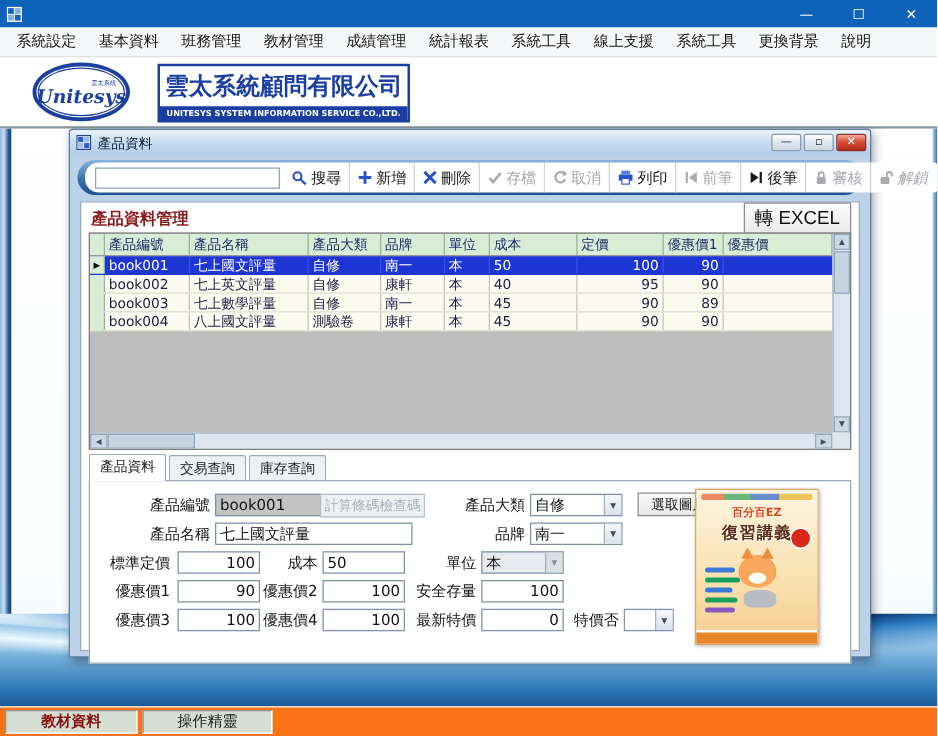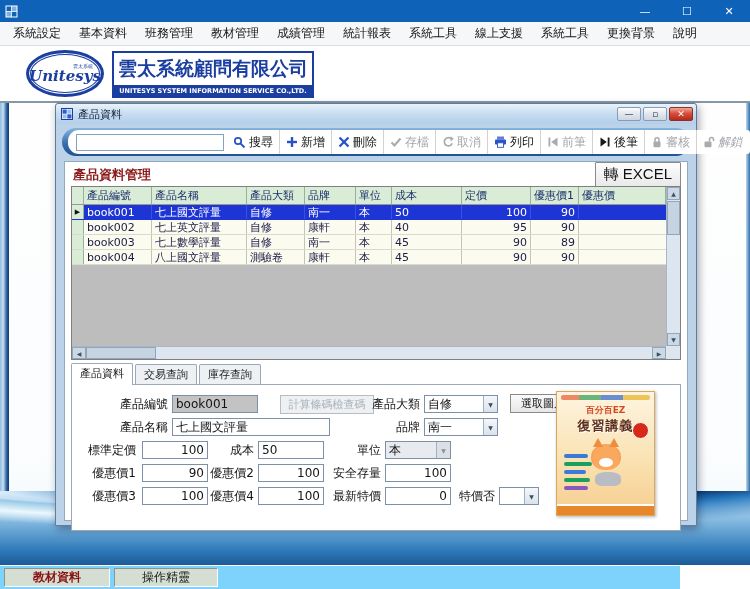--- a/index.html
+++ b/index.html
@@ -15,21 +15,21 @@
 
   
   #menubar { position:absolute; top:22px; left:0; width:750px; height:24px; background:#f6f7f8; border-bottom:1px solid #dcdcdc; display:flex; align-items:center; font-size:12px; color:#141414; padding-left:4px; }
   .menu-item { padding:3px 9px; cursor:default; }
 
   
   #header { position:absolute; top:46px; left:0; width:750px; height:57px; background:#fff; border-bottom:2px solid #8897a4; }
   #logo-oval { position:absolute; left:26px; top:4px; width:78px; height:47px; border:3px solid #1b3fa0; border-radius:50%; box-shadow:inset 0 0 0 1px #fff, inset 0 0 0 2px #1b3fa0; display:flex; align-items:center; justify-content:center; flex-direction:column; }
   #logo-oval .logo-script { font-family:"DejaVu Serif","Liberation Serif",serif; font-style:italic; font-weight:bold; font-size:15px; color:#1b3fa0; line-height:1; }
   #logo-oval .logo-small { font-size:5px; color:#1b3fa0; align-self:flex-end; margin-right:8px; }
-  #company-box { position:absolute; left:112px; top:5px; width:202px; height:47px; border:2px solid #1b3fa0; background:#fff; display:flex; flex-direction:column; }
+  #company-box { position:absolute; left:126px; top:5px; width:202px; height:47px; border:2px solid #1b3fa0; background:#fff; display:flex; flex-direction:column; }
   #company-box .zh { flex:1; display:flex; align-items:center; justify-content:center; font-size:19px; font-weight:bold; color:#1b3fa0; letter-spacing:0px; white-space:nowrap; }
   #company-box .en { background:#1b3fa0; color:#fff; font-size:6.5px; font-weight:bold; text-align:center; padding:1.5px 0; white-space:nowrap; }
 
   
   #desktop { position:absolute; top:103px; left:0; width:750px; height:462px; background:linear-gradient(to bottom,#fefefe 0%,#fbfdfe 75%,#f2f8fc 100%); }
   #desktop .edge-left { position:absolute; left:0; top:0; bottom:0; width:9px; background:linear-gradient(to right,#8cbade 0%,#c8e0f2 35%,#2a5d9e 75%,#0e3a74 100%); }
   #desktop .edge-right { position:absolute; right:0; top:0; bottom:0; width:4px; background:linear-gradient(to right,#bcd8ec,#2e6ca8); }
   #swoosh { position:absolute; left:0; right:0; bottom:0; height:74px;
     background:
       radial-gradient(95% 180% at 22% -70%, rgba(255,255,255,0) 50%, rgba(150,200,230,.95) 51%, rgba(240,250,255,.95) 58%, rgba(255,255,255,0) 66%),
@@ -119,21 +119,21 @@
   #book .rock { position:absolute; left:38px; top:80px; width:26px; height:14px; background:#b9bcc2; border-radius:40% 40% 30% 30%; }
   #book .line { position:absolute; left:7px; height:4px; border-radius:2px; }
   #book .l1 { top:62px; width:24px; background:#3a7ad8; }
   #book .l2 { top:70px; width:28px; background:#18a060; }
   #book .l3 { top:78px; width:22px; background:#3a7ad8; }
   #book .l4 { top:86px; width:26px; background:#18a060; }
   #book .l5 { top:94px; width:24px; background:#8858c0; }
   #book .foot { position:absolute; left:0; right:0; bottom:0; height:11px; background:#e8862a; border-top:2px solid #fff; }
 
   
-  #statusbar { position:absolute; bottom:0; left:0; width:680px; height:24px; background:#7dd3fc; border-top:1px solid #f4f6f2; display:flex; align-items:center; padding:0 4px; }
+  #statusbar { position:absolute; bottom:0; left:0; width:750px; height:24px; background:#f97316; border-top:1px solid #f4f6f2; display:flex; align-items:center; padding:0 4px; }
   .sb-panel { height:19px; display:flex; align-items:center; justify-content:center; font-size:12px; border:1px solid; border-color:#8f948c #ffffff #ffffff #8f948c; background:#d5ded2; margin-right:4px; }
   .sb-panel.p1 { width:106px; color:#8b1111; font-weight:bold; }
   .sb-panel.p2 { width:104px; color:#202020; }
 </style>
 </head>
 <body>
 
 <div id="screen">
 
   <div id="titlebar">
@@ -382,21 +382,21 @@
 
       <div id="tabs">
         <span class="tab active">產品資料</span>
         <span class="tab">交易查詢</span>
         <span class="tab">庫存查詢</span>
       </div>
 
       <div id="formpanel">
         <span class="flabel" style="left:18px; top:10px; width:78px;">產品編號</span>
         <input class="finput ro" style="left: 100px; top: 10px; width: 86px;" value="book001">
-        <span class="fbtn disabled" style="left:208px; top:10px; width:94px;text-align:right;">計算條碼檢查碼</span>
+        <span class="fbtn disabled" style="left:184px; top:10px; width:84px;text-align:right;">計算條碼檢查碼</span>
         <span class="flabel" style="left:270px; top:10px; width:78px;">產品大類</span>
         <span class="fcombo" style="left:352px; top:10px; width:74px;">
             <span class="val">自修</span>
             <span class="arrow">▼</span>
           </span>
         <span class="fbtn" style="left:438px; top:9px; width:66px;">選取圖片</span>
 
         <span class="flabel" style="left:18px; top:33px; width:78px;">產品名稱</span>
         <input class="finput" style="left: 100px; top: 33px; width: 158px;" value="七上國文評量">
         <span class="flabel" style="left:270px; top:33px; width:78px;">品牌</span>

